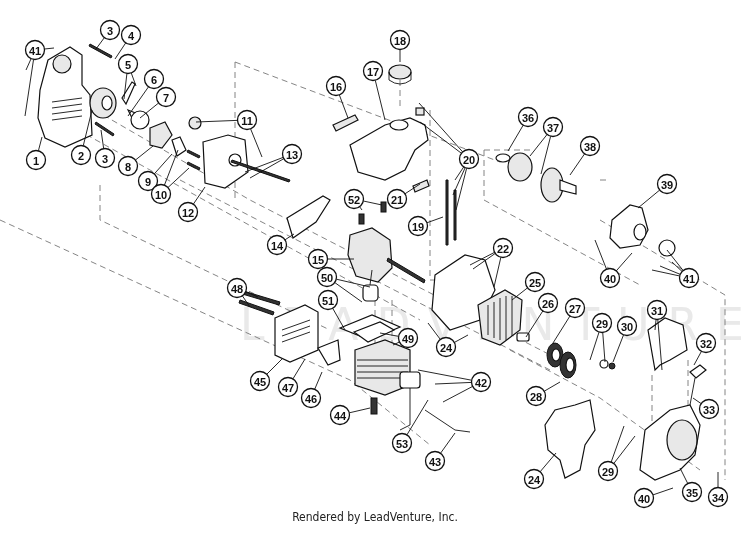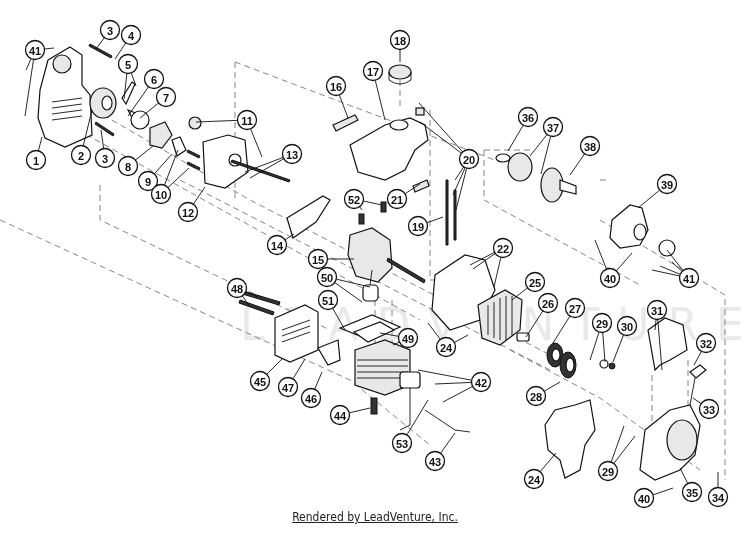--- a/index.html
+++ b/index.html
@@ -8,21 +8,21 @@
     #diagram { position: absolute; left: 0; top: 0; width: 750px; height: 535px; }
     .part { fill: #ffffff; stroke: #111; stroke-width: 1.2; }
     .part-g { fill: #e8e8e8; stroke: #111; stroke-width: 1.2; }
     .part-d { fill: #333; stroke: #111; stroke-width: 1; }
     .line { stroke: #111; stroke-width: 0.9; fill: none; }
     .dash { stroke: #777; stroke-width: 0.9; fill: none; stroke-dasharray: 6 4; }
     .callout circle { fill: #fff; stroke: #111; stroke-width: 1.3; }
     .callout text { font-family: "Liberation Sans", sans-serif; font-size: 11px; font-weight: bold; fill: #111; text-anchor: middle; dominant-baseline: central; }
     .watermark { font-family: "DejaVu Sans", sans-serif; font-size: 44px; fill: #e9e9e9; letter-spacing: 18px; }
     .footer { position: absolute; left: 0; width: 750px; top: 510px; text-align: center;
-      font-family: "DejaVu Sans Condensed", "DejaVu Sans", sans-serif; font-size: 12px; color: #222; text-decoration: underline; }
+      font-family: "DejaVu Sans Condensed", "DejaVu Sans", sans-serif; font-size: 12px; color: #222; }
   </style>
 </head>
 <body>
 
 <svg id="diagram" viewBox="0 0 750 535" xmlns="http://www.w3.org/2000/svg">
 
   <text class="watermark" x="240" y="340">LEADVENTURE</text>
 
   <g>
     <path class="dash" d="M60 90 L250 200 L560 360"></path>

